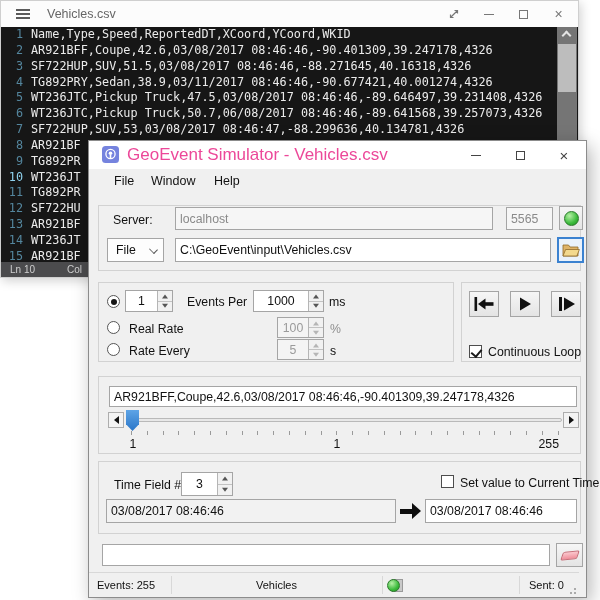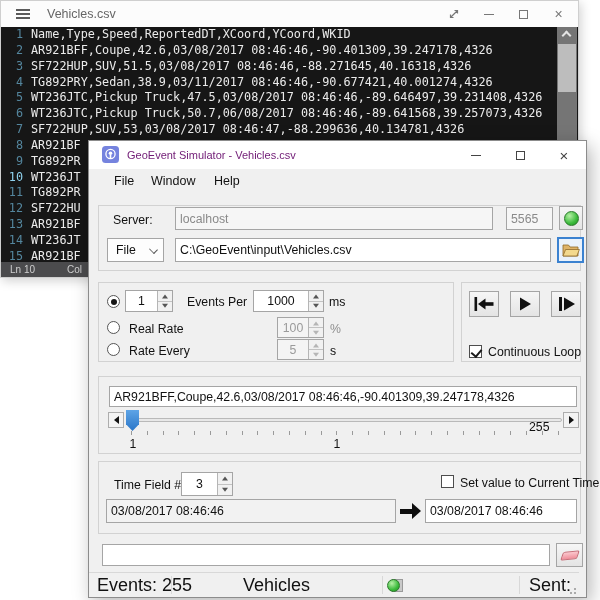--- a/index.html
+++ b/index.html
@@ -32,21 +32,21 @@
   .ed-thumb { position:absolute; left:1px; right:1px; top:17px; height:48px; background:#bdbdbd; }
   .ed-status { position:absolute; left:0; right:0; bottom:0; height:15px; background:#4b4b4d;
                color:#cfcfcf; font-size:10px; line-height:15px; }
   .ed-status span { position:absolute; top:0; }
 
   
   .sim { position:absolute; left:88px; top:140px; width:499px; height:458px;
          background:#f0f0f0; border:1px solid #8c8c8c; box-shadow:4px 6px 18px rgba(0,0,0,.28); }
   .sim-title { position:absolute; left:0; top:0; right:0; height:28px; background:#ffffff; }
   .app-icon { position:absolute; left:13px; top:5px; }
-  .sim-title-text { position:absolute; left:38px; top:0; line-height:28px; font-size:11px; color:#701a75; }
+  .sim-title-text { position:absolute; left:38px; top:0; line-height:28px; font-size:17px; color:#ec4899; }
   .sim-ctrls { position:absolute; right:0; top:0; height:28px; display:flex; }
   .sim-ctrl { width:44px; height:28px; display:flex; align-items:center; justify-content:center; color:#444; }
   .sim-ctrl .glyph-min { background:#444; }
   .sim-ctrl .glyph-max { border-color:#444; }
   .sim-ctrl .glyph-close { color:#444; font-size:15px; }
   .menubar { position:absolute; left:0; top:28px; right:0; height:26px; background:#f0f0f0; }
   .menu-item { position:absolute; top:5px; font-size:12.5px; color:#111; }
 
   .groupbox { position:absolute; border:1px solid #d2d2d2; }
   .lbl { position:absolute; font-size:12.3px; color:#111; white-space:nowrap; }
@@ -105,21 +105,21 @@
 
   .arrow-right { position:absolute; width:22px; height:16px; }
   .arrow-right .bar { position:absolute; left:0; top:5.5px; width:13px; height:5px; background:#0d0d0d; }
   .arrow-right .head { position:absolute; left:12px; top:0; width:0; height:0;
                        border-top:8px solid transparent; border-bottom:8px solid transparent; border-left:9px solid #0d0d0d; }
 
   .eraser { width:16px; height:9px; transform:skewX(-24deg) rotate(-6deg);
             background:linear-gradient(#fbc9cf,#ef8d99); border:1px solid #c76b76; border-radius:2px; }
 
   .statusbar { position:absolute; left:0; right:7px; bottom:0; height:25px; background:#f0f0f0;
-               border-top:1px solid #d8d8d8; font-size:18px; color:#111; }
+               border-top:1px solid #d8d8d8; font-size:11px; color:#111; }
   .sb-sep { position:absolute; top:3px; bottom:3px; width:1px; background:#d8d8d8; }
   .sb-text { position:absolute; top:0; line-height:24px; }
   .mini-led { position:absolute; width:13px; height:13px; border-radius:50%; border:1px solid #2a7a2a;
               background:radial-gradient(circle at 35% 30%, #b6f0a6, #3cbb3c 60%, #219021); z-index:1; }
   .mini-led-box { position:absolute; width:11px; height:13px; background:#c9c9c9; border:1px solid #9a9a9a; }
   .grip { position:absolute; right:3px; bottom:3px; width:10px; height:10px; }
   .grip i { position:absolute; width:2px; height:2px; background:#ababab; }
 </style>
 </head>
 <body>
@@ -308,21 +308,21 @@
       <i class="sl-tri-l"></i>
     </div>
   <div class="sl-track" style="left:37px; top:277px; width:436px"></div>
   <div class="sl-thumb" style="left:37px; top:269px"></div>
   <div class="sl-arrow" style="left:474px; top:271px">
       <i class="sl-tri-r"></i>
     </div>
   <div class="sl-ticks" style="left:42px; top:290px; width:428px"></div>
   <span class="sl-label" style="left:38px; top:296px; width:12px; text-align:center">1</span>
   <span class="sl-label" style="left:242px; top:296px; width:12px; text-align:center">1</span>
-  <span class="sl-label" style="left:440px; top:279px; width:30px; text-align:left">255</span>
+  <span class="sl-label" style="left:440px; top:296px; width:30px; text-align:right">255</span>
 
   <div class="groupbox" style="left:9px; top:320px; right:5px; height:73px"></div>
   <span class="lbl" style="left:25px; top:337px">Time Field #</span>
   <div class="numud" style="left:92px; top:331px; width:52px; height:24px">
     <div class="nval" style="line-height:22px">3</div>
     <div class="arrows">
         <div class="sb up">
           <i class="tri up"></i>
         </div>
         <div class="sb">

